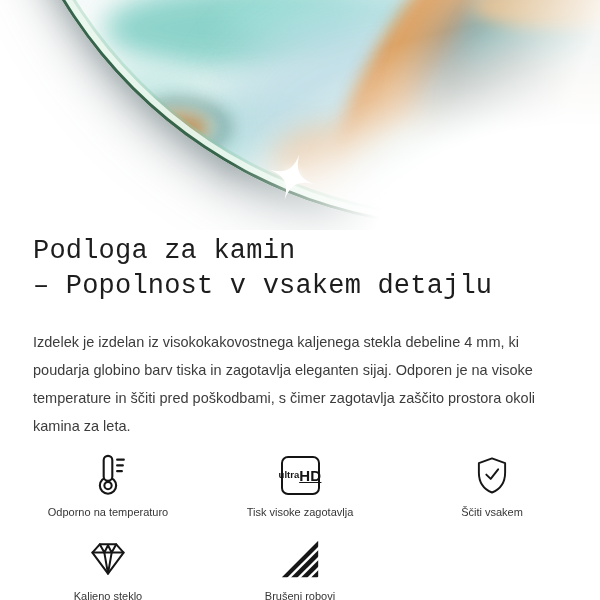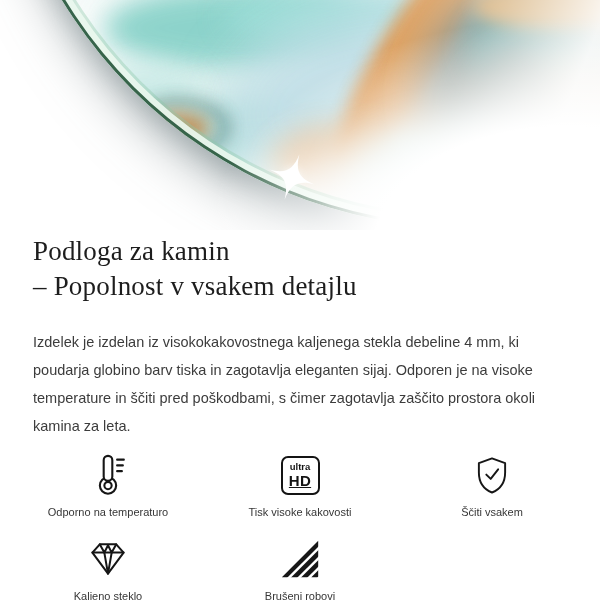--- a/index.html
+++ b/index.html
@@ -17,33 +17,33 @@
          box-shadow:inset 0 0 0 3px rgba(45,92,65,.95),
                     inset 0 0 0 9px rgba(236,248,240,.9),
                     inset 0 0 0 12px rgba(142,200,168,.38);}
   .fade{position:absolute;inset:0;pointer-events:none;
         background:radial-gradient(ellipse 500px 320px at 94% 108%, #fff 38%, rgba(255,255,255,0) 72%),
                    linear-gradient(112deg, rgba(255,255,255,0) 58%, rgba(255,255,255,.92) 88%);}
   .sparkle{position:absolute;left:262px;top:147px;width:60px;height:60px;pointer-events:none;}
 
   
   .content{padding:0 33px;}
-  .title{margin:4px 0 0;font-family:Liberation Serif, serif;font-weight:400;
+  .title{margin:4px 0 0;font-family:Liberation Mono, monospace;font-weight:400;
          font-size:27px;line-height:35px;color:#1d1d1d;letter-spacing:.2px;}
   .title span{display:block;}
   .desc{margin:24px 0 0;font-size:14.5px;line-height:28px;color:#3c3c3c;max-width:540px;}
 
   
   .features{margin-top:12px;padding:0 12px;display:grid;grid-template-columns:repeat(3,1fr);row-gap:18px;}
   .feature{display:flex;flex-direction:column;align-items:center;text-align:center;}
   .ficon{height:46px;display:flex;align-items:center;justify-content:center;}
   .flabel{margin-top:8px;font-size:11px;color:#363636;}
   .ficon svg{stroke:#161616;fill:none;stroke-width:2.2;stroke-linecap:round;stroke-linejoin:round;}
   .uhd{width:35px;height:35px;border:2.5px solid #141414;border-radius:7px;
-       display:flex;flex-direction:column;align-items:center;justify-content:center;line-height:1;color:#141414;}
+       display:flex;flex-direction:row;align-items:center;justify-content:center;line-height:1;color:#141414;}
   .uhd .u{font-size:9.5px;font-weight:700;}
   .uhd .h{font-size:15px;font-weight:700;margin-top:1px;letter-spacing:.3px;text-decoration:underline;}
 </style>
 </head>
 <body>
 
 <div class="page">
 
   <div class="hero">
     <div class="glass">
@@ -123,21 +123,21 @@
       <div class="flabel">Odporno na temperaturo</div>
     </div>
 
     <div class="feature">
       <div class="ficon">
         <div class="uhd">
           <span class="u">ultra</span>
           <span class="h">HD</span>
         </div>
       </div>
-      <div class="flabel">Tisk visoke kakovosti</div>
+      <div class="flabel">Tisk visoke zagotavlja</div>
     </div>
 
     <div class="feature">
       <div class="ficon">
         <svg width="42" height="44" viewBox="0 0 48 48">
           <path d="M24,5 L39,10.5 V21 C39,33 32.5,40.5 24,44 C15.5,40.5 9,33 9,21 V10.5 Z"></path>
           <path d="M17.5,23.5 L22.5,28.5 L31,17.5"></path>
         </svg>
       </div>
       <div class="flabel">Ščiti vsakem</div>

